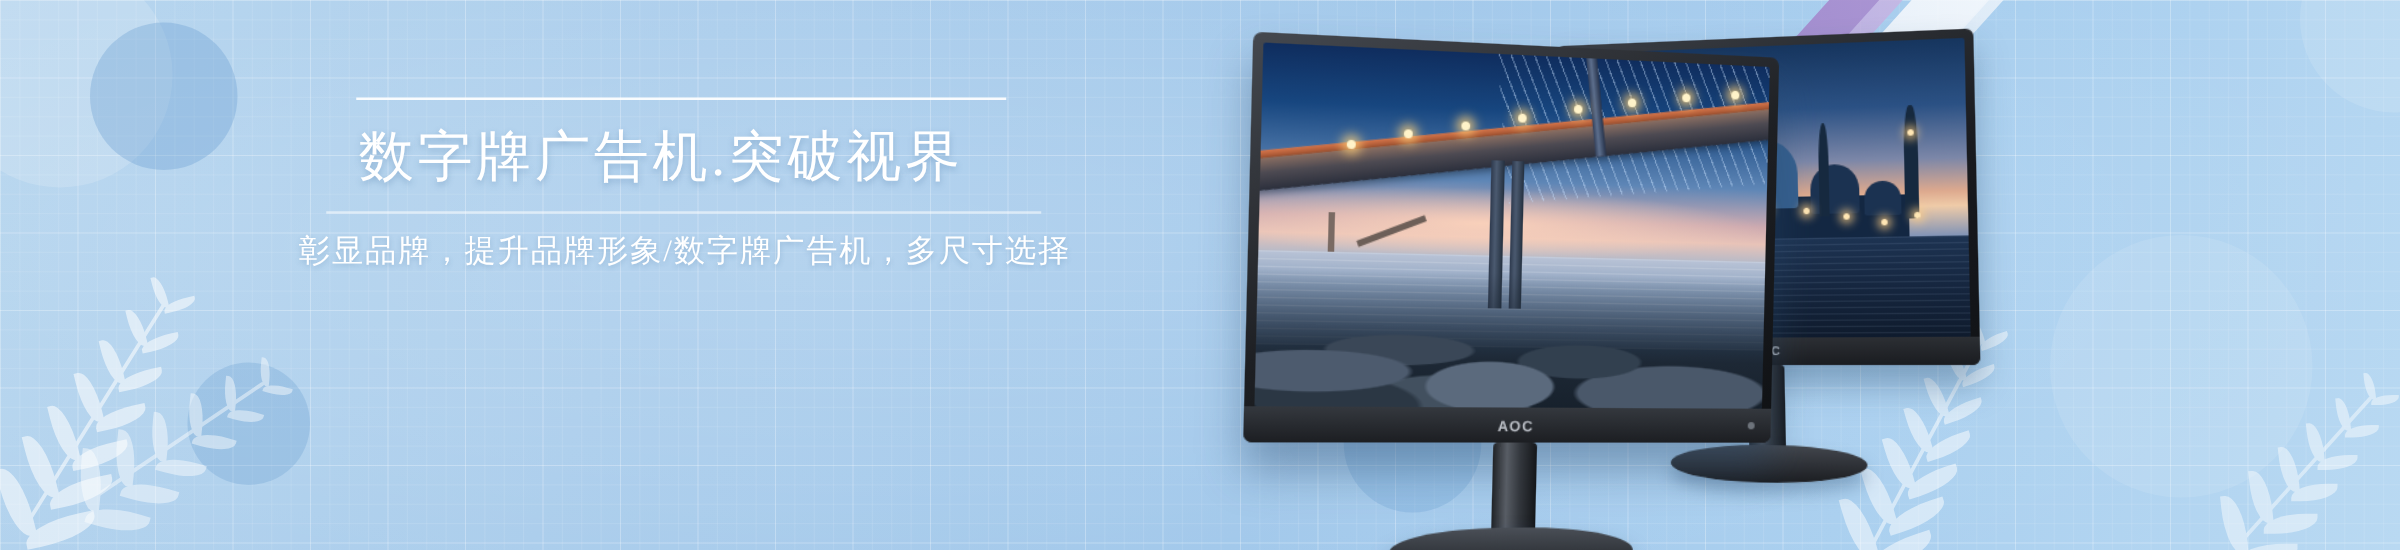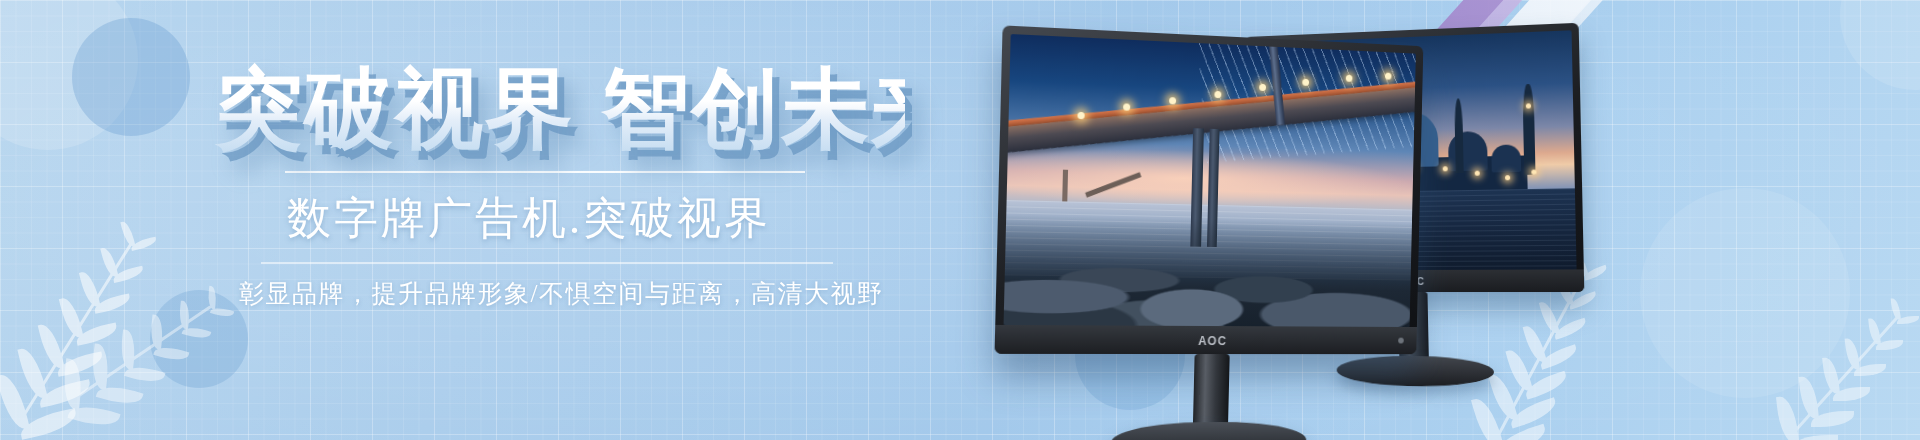--- a/index.html
+++ b/index.html
@@ -288,25 +288,24 @@
       <div class="leaf" style="left: 65.7921px; top: 73.0109px; width: 40.6px; height: 15.225px; transform: rotate(94deg); transform-origin: 0px 50%;"></div>
       <div class="leaf" style="left: 82.7228px; top: 94.6812px; width: 35.4667px; height: 13.3px; transform: rotate(10deg); transform-origin: 0px 50%;"></div>
       <div class="leaf" style="left: 82.7228px; top: 94.6812px; width: 35.4667px; height: 13.3px; transform: rotate(94deg); transform-origin: 0px 50%;"></div>
       <div class="leaf" style="left: 99.6535px; top: 116.351px; width: 30.3333px; height: 11.375px; transform: rotate(10deg); transform-origin: 0px 50%;"></div>
       <div class="leaf" style="left: 99.6535px; top: 116.351px; width: 30.3333px; height: 11.375px; transform: rotate(94deg); transform-origin: 0px 50%;"></div>
       <div class="leaf" style="left: 116.584px; top: 138.022px; width: 25.2px; height: 9.45px; transform: rotate(10deg); transform-origin: 0px 50%;"></div>
       <div class="leaf" style="left: 116.584px; top: 138.022px; width: 25.2px; height: 9.45px; transform: rotate(94deg); transform-origin: 0px 50%;"></div>
     </div>
 
   <div class="copy">
-    <div class="headline">突破视界 智创未来</div>
     <div class="divider"></div>
     <div class="subhead">数字牌广告机.突破视界</div>
     <div class="divider2"></div>
-    <div class="tagline">彰显品牌，提升品牌形象/不惧空间与距离，高清大视野</div>
+    <div class="tagline">彰显品牌，提升品牌形象/数字牌广告机，多尺寸选择</div>
   </div>
 
   <div class="monitors">
 
     <div class="mon-b">
       <div class="bezel">
         <div class="screen">
           <div class="mosque" id="mosqueScene">
               <div class="sky"></div>
               <div class="bld" style="left: 14%; top: 52%; width: 72%; height: 22%;"></div>

